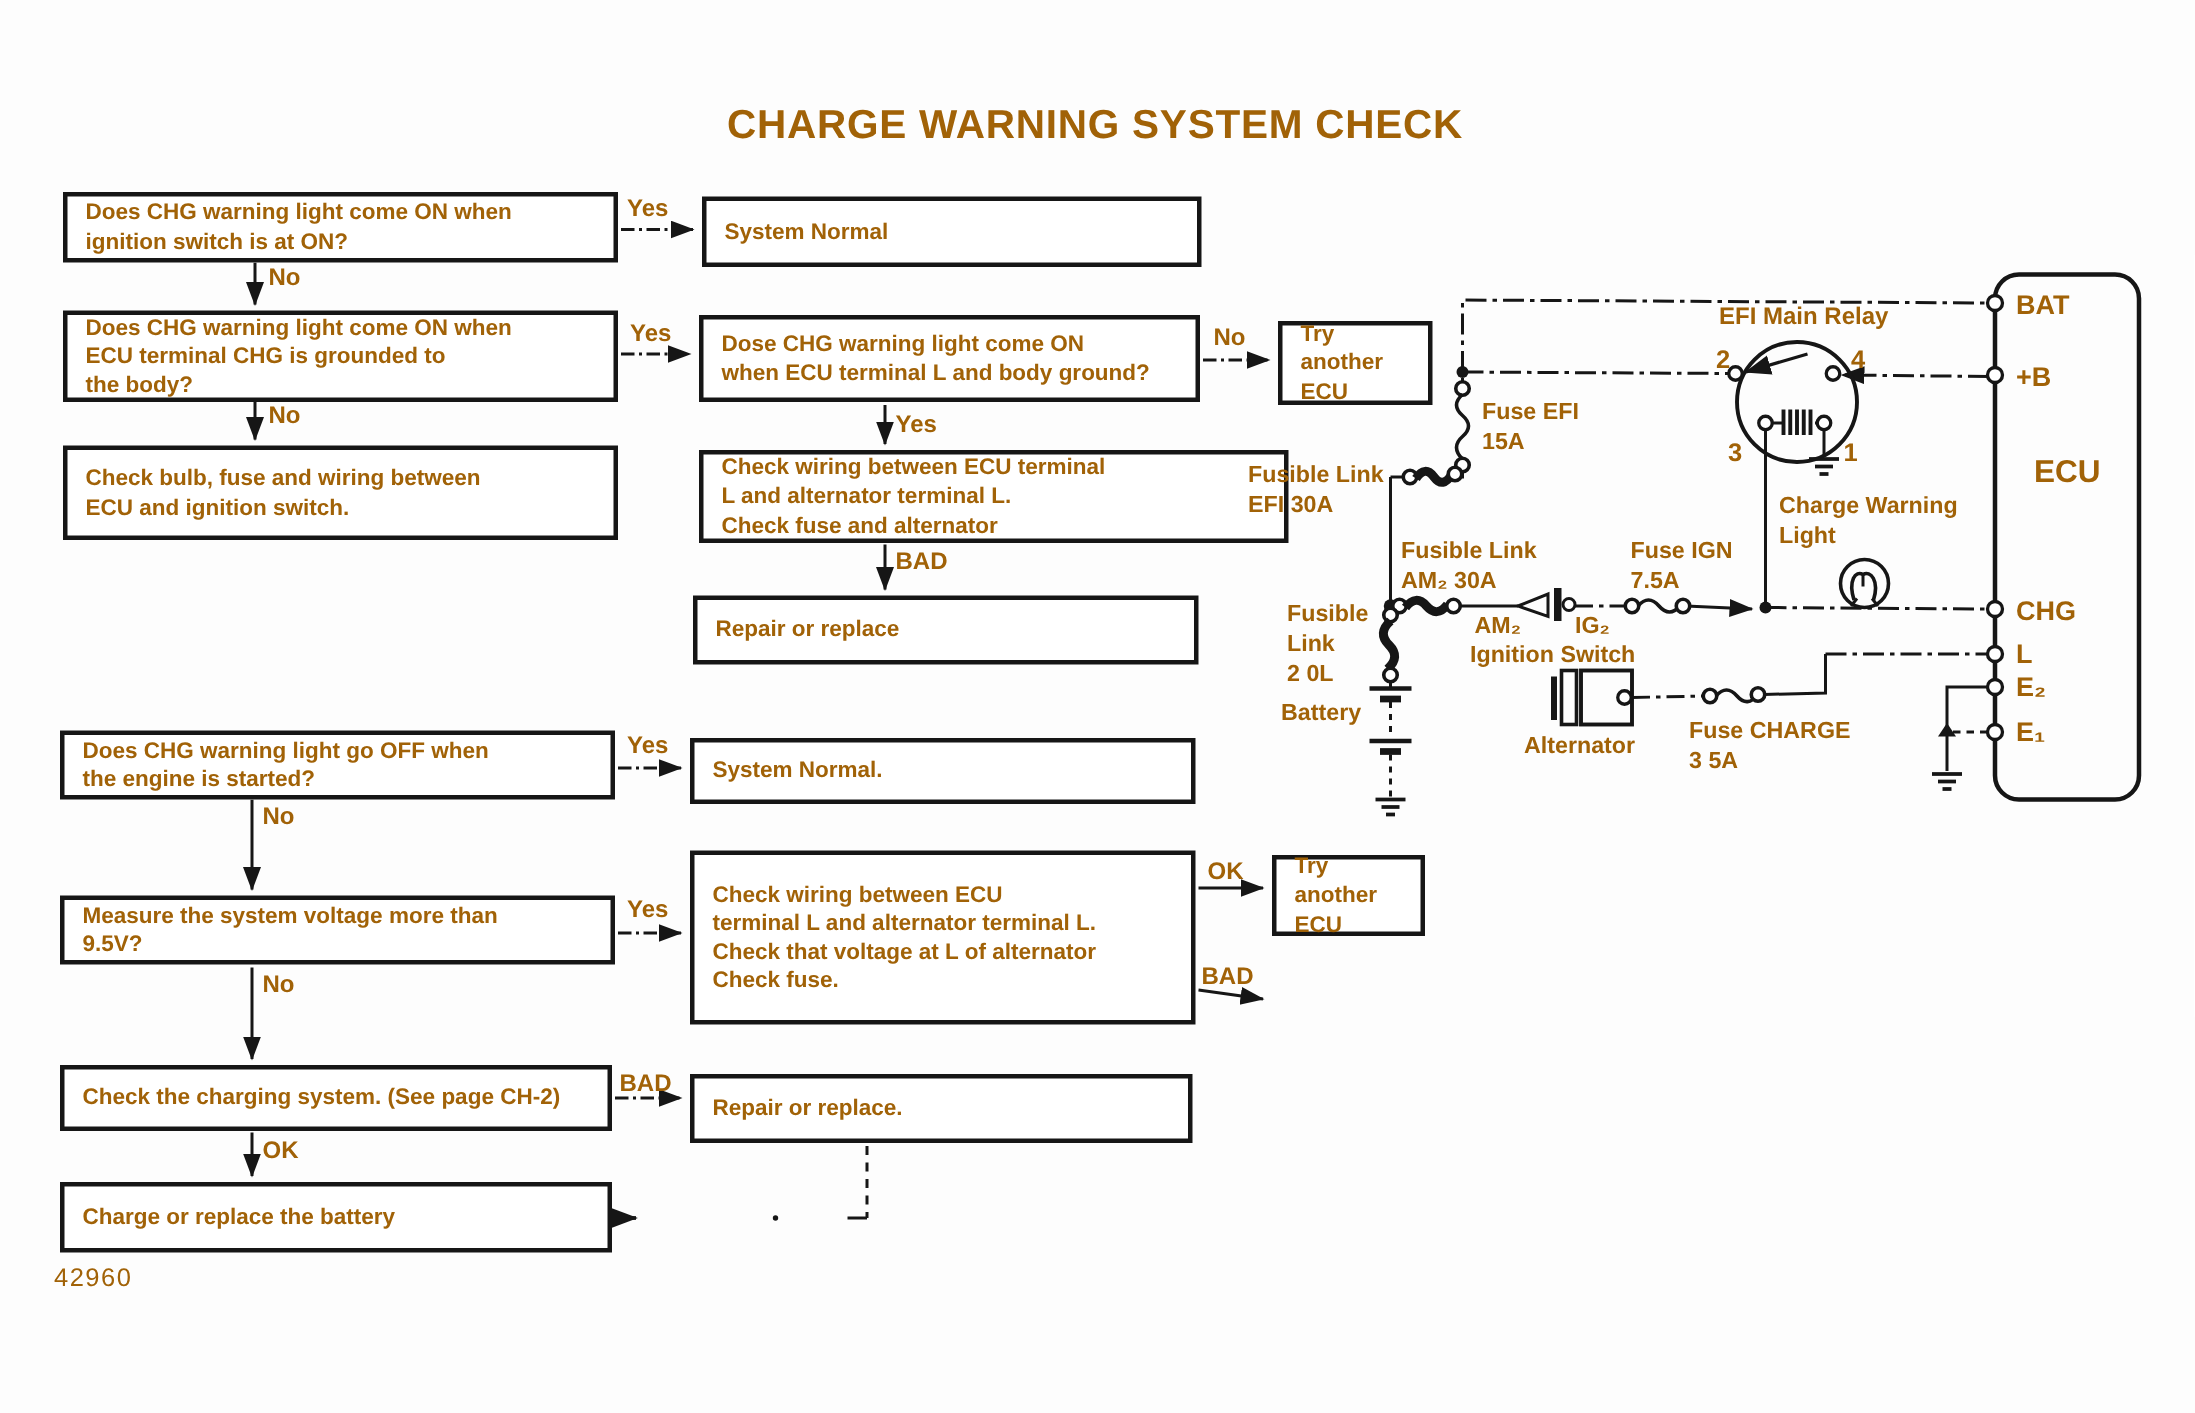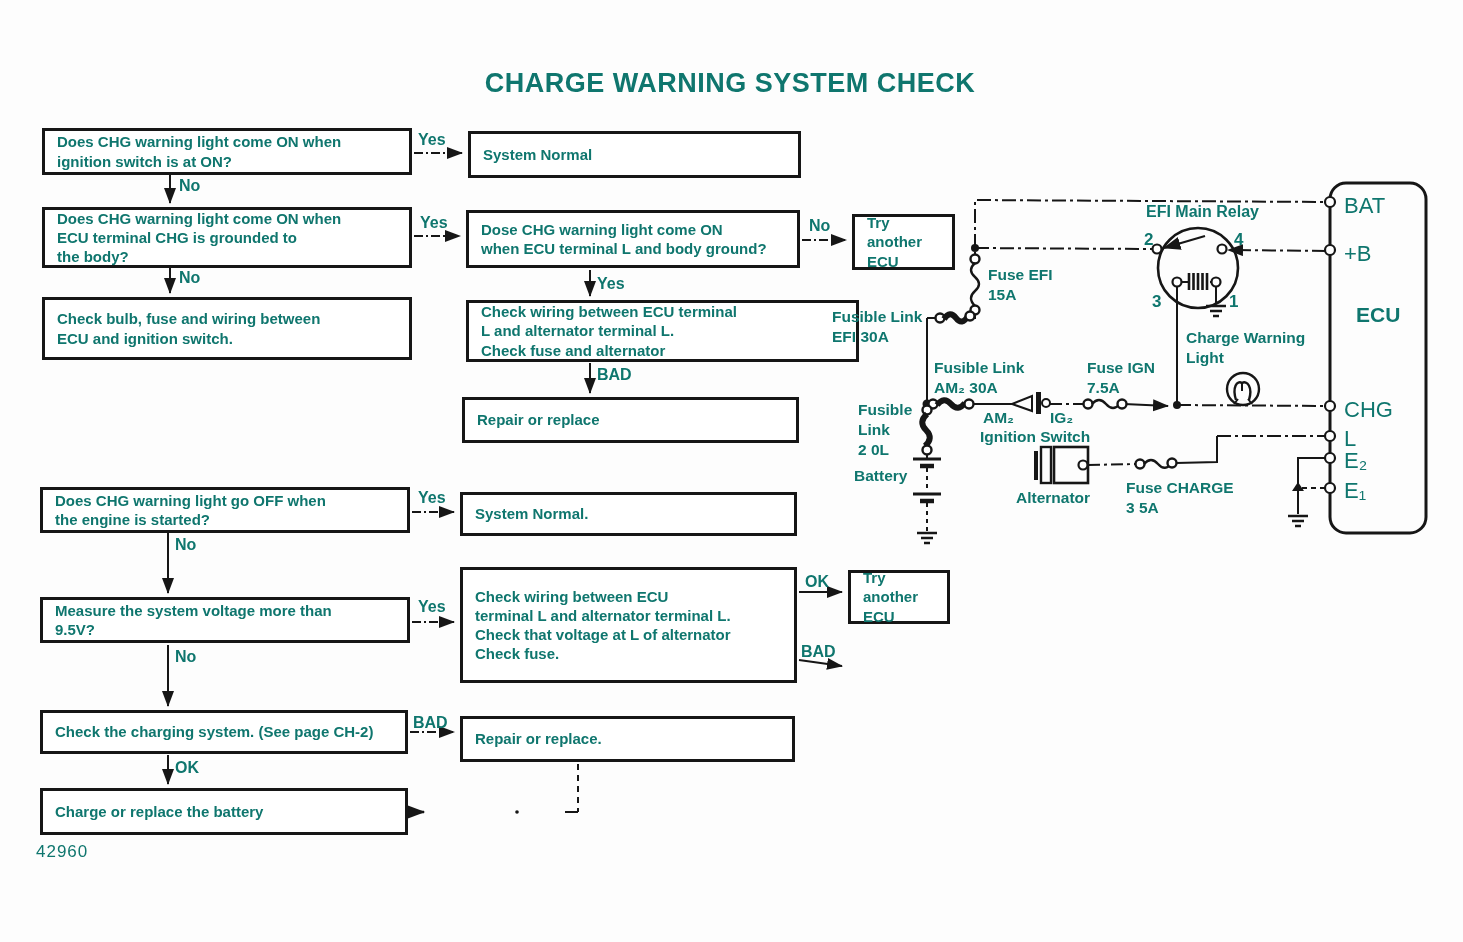--- a/index.html
+++ b/index.html
@@ -1,31 +1,31 @@
 <!DOCTYPE html>
 <html><head>
 <meta charset="utf-8">
 <style>
   html,body{margin:0;padding:0;background:#ffffff;}
   .canvas{
     position:relative;width:1463px;height:942px;background:#fdfdfd;
-    font-family:"Liberation Sans","DejaVu Sans",sans-serif;color:#0f766e;overflow:hidden;
+    font-family:"Liberation Sans","DejaVu Sans",sans-serif;color:#a16207;overflow:hidden;
   }
   .title{
     position:absolute;left:430px;top:68px;width:600px;text-align:center;
     font-size:27px;font-weight:700;letter-spacing:.5px;
   }
   .node{
     position:absolute;box-sizing:border-box;border:3px solid #161616;background:#fff;
     display:flex;align-items:center;padding:3px 12px;
     font-size:15px;font-weight:700;line-height:1.28;white-space:pre-line;z-index:2;
   }
   .elabel{position:absolute;font-size:16px;font-weight:700;z-index:3;}
   .clabel{position:absolute;font-size:15.5px;font-weight:700;line-height:1.3;white-space:pre-line;z-index:3;}
-  .tlabel{position:absolute;font-size:22px;font-weight:400;z-index:3;}
+  .tlabel{position:absolute;font-size:18px;font-weight:700;z-index:3;}
   .ecu-label{position:absolute;font-size:21px;font-weight:700;z-index:3;}
   .pin{position:absolute;font-size:17px;font-weight:700;z-index:3;}
   .fignum{position:absolute;left:36px;top:842px;font-size:17px;font-weight:400;letter-spacing:1px;z-index:3;}
   svg.wires{position:absolute;left:0;top:0;z-index:1;}
 </style>
 </head>
 <body>
 
 <div class="canvas">
 

